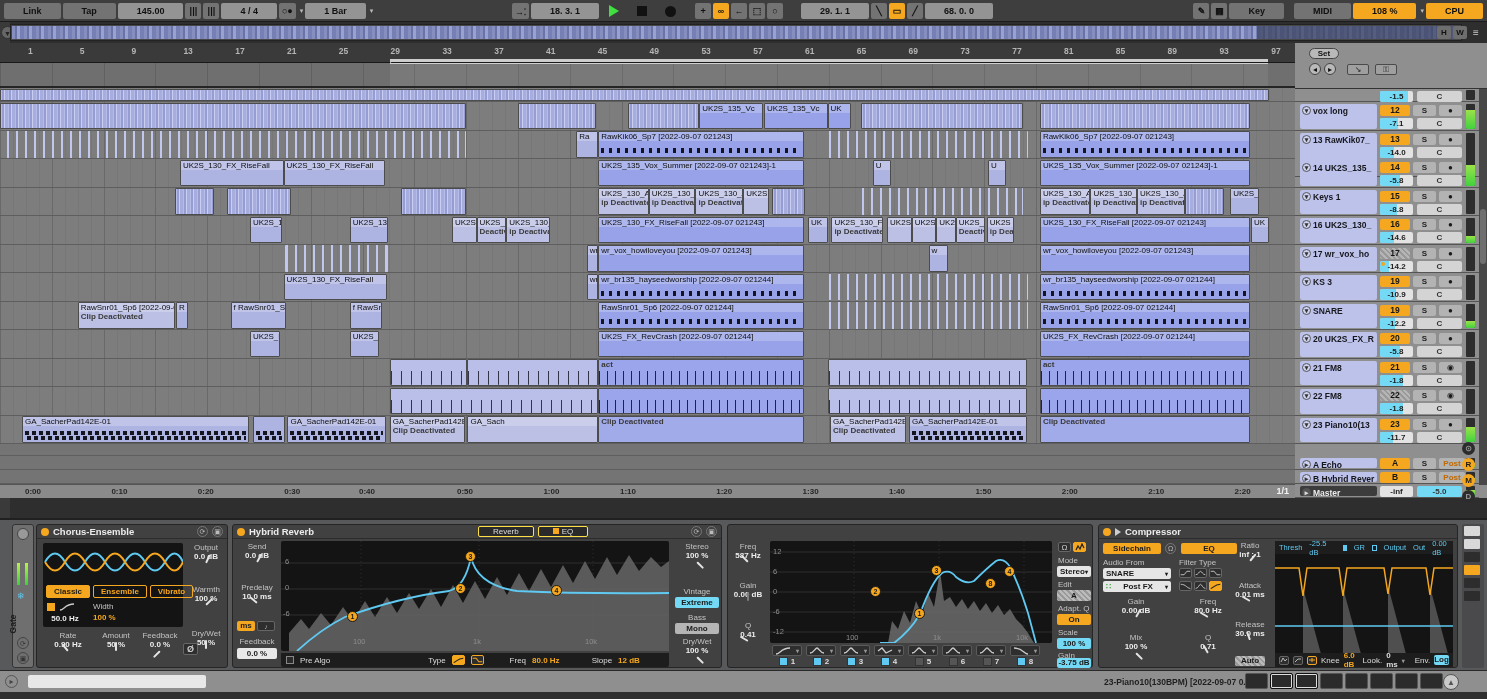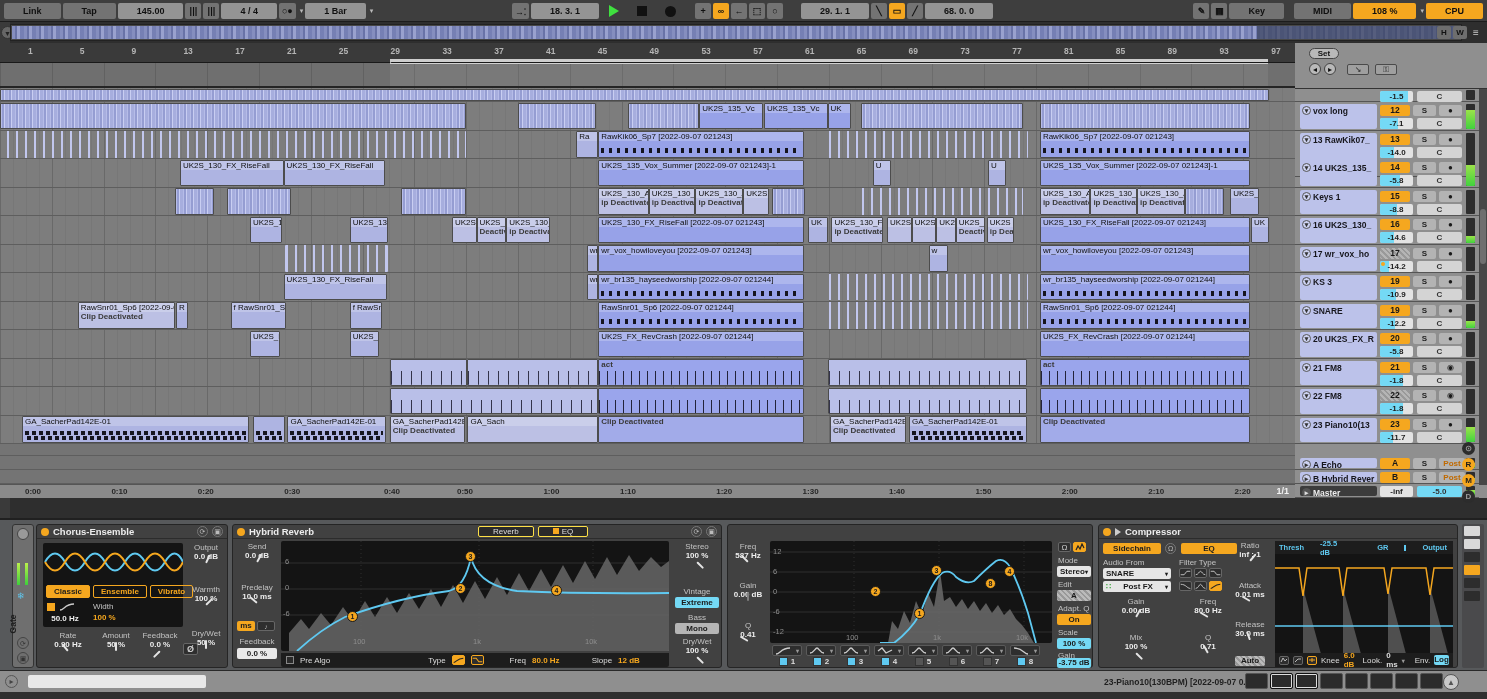--- a/index.html
+++ b/index.html
@@ -509,21 +509,21 @@
       <div class="clip k-sd" style="left: 80.3%; width: 16.2%; top: 328px; height: 26.5px;">
         <div class="c-sub">Clip Deactivated</div>
       </div>
     </div>
   <div class="legend">
     <span class="zoomind">1/1</span>
   <div class="leg-t" style="left: 25px;">0:00</div>
       <div class="leg-t" style="left: 111.4px;">0:10</div>
       <div class="leg-t" style="left: 197.8px;">0:20</div>
       <div class="leg-t" style="left: 284.2px;">0:30</div>
-      <div class="leg-t" style="left: 384px;">0:40</div>
+      <div class="leg-t" style="left: 359px;">0:40</div>
       <div class="leg-t" style="left: 457px;">0:50</div>
       <div class="leg-t" style="left: 543.4px;">1:00</div>
       <div class="leg-t" style="left: 620px;">1:10</div>
       <div class="leg-t" style="left: 716.2px;">1:20</div>
       <div class="leg-t" style="left: 802.6px;">1:30</div>
       <div class="leg-t" style="left: 889px;">1:40</div>
       <div class="leg-t" style="left: 975.4px;">1:50</div>
       <div class="leg-t" style="left: 1061.8px;">2:00</div>
       <div class="leg-t" style="left: 1148.2px;">2:10</div>
       <div class="leg-t" style="left: 1234.6px;">2:20</div>
@@ -1162,21 +1162,21 @@
         <span class="knob" style="--rot:-60deg"></span>
         <span class="kval">0.01 ms</span>
       </div>
       <div class="kgroup" style="left:128px;top:95px">
         <span class="dlabel">Release</span>
         <span class="knob" style="--rot:-20deg"></span>
         <span class="kval">30.0 ms</span>
       </div>
       <span class="fieldbox" style="position:absolute;left:136px;top:131px;width:30px;height:10px;line-height:10px;background:repeating-linear-gradient(45deg,#bbb 0 2px,#999 2px 4px)">Auto</span>
       <div class="display" style="left:176px;top:16px;width:178px;height:126px">
-        <div style="position:absolute;left:0;top:0;right:0;height:13px;background:#1d1d1d;display:flex;align-items:center;gap:16px;padding:0 4px;font-size:7.5px;color:#5fc9f1;font-weight:bold">
+        <div style="position:absolute;left:0;top:0;right:0;height:13px;background:#1d1d1d;display:flex;align-items:center;gap:7px;padding:0 4px;font-size:7.5px;color:#5fc9f1;font-weight:normal">
           <span>Thresh</span>
           <span>-25.5 dB</span>
           <span style="margin-left:8px;width:6px;height:6px;background:#5fc9f1;display:inline-block"></span>
           <span>GR</span>
           <span style="width:6px;height:6px;border:1px solid #5fc9f1;display:inline-block"></span>
           <span>Output</span>
           <span style="margin-left:auto">Out</span>
           <span>0.00 dB</span>
         </div>
         <svg width="178" height="100" viewBox="0 0 178 100" style="position:absolute;top:13px">

